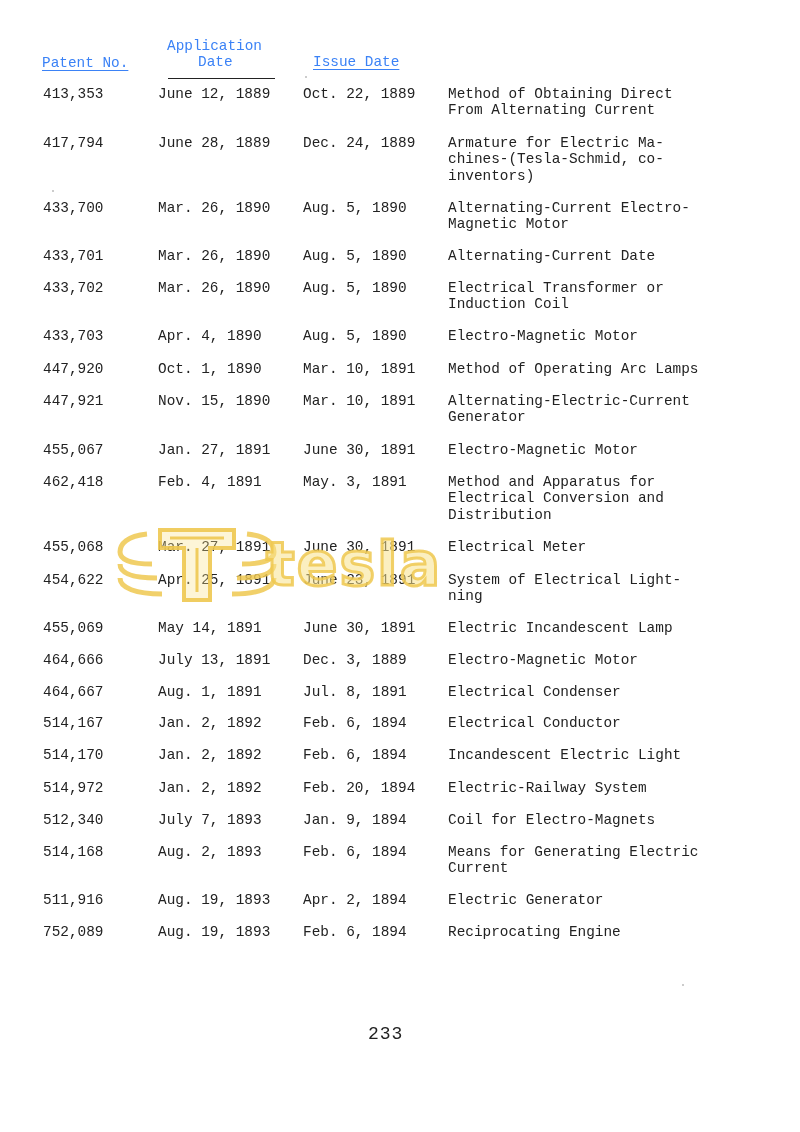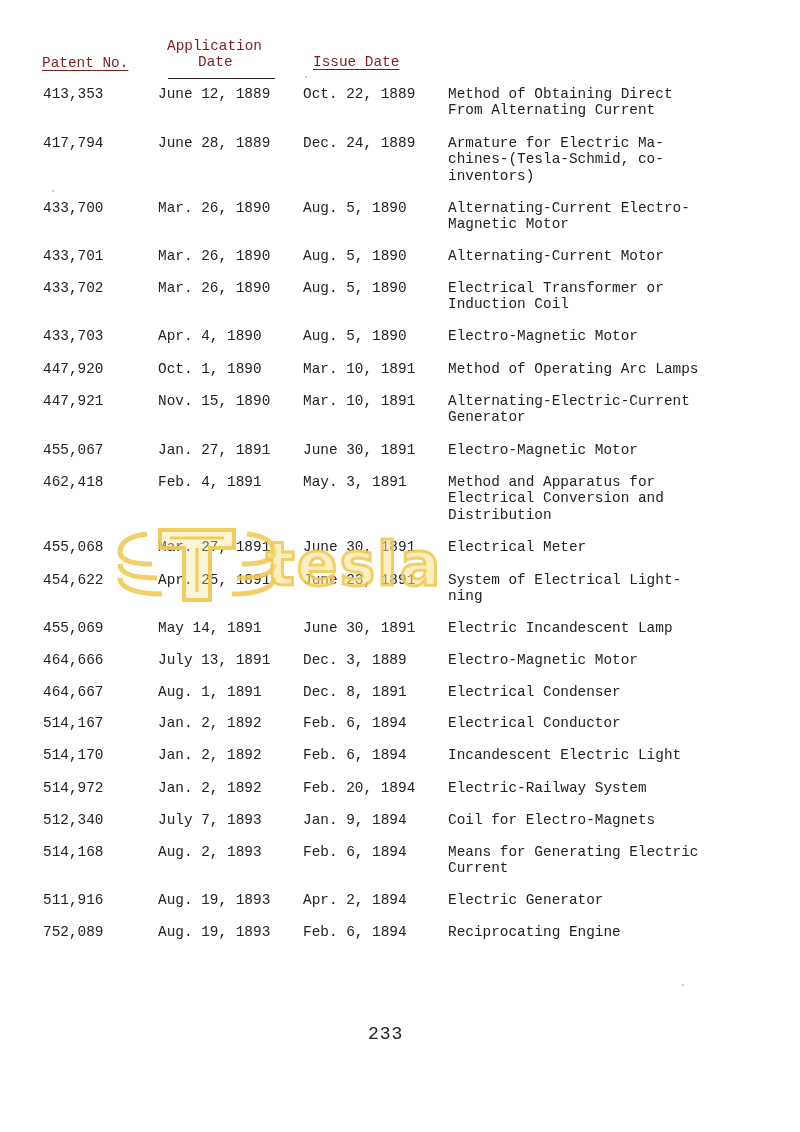--- a/index.html
+++ b/index.html
@@ -18,21 +18,21 @@
     }
     .page {
       position: absolute;
       left: 0; top: 0;
       width: 800px; height: 1132px;
     }
     .hdr {
       position: absolute;
       font-size: 14.4px;
       line-height: 16px;
-      color: #7f1d1d;
+      color: #3b82f6;
     }
     .hdr-under {
       text-decoration: underline;
       text-underline-offset: 3px;
     }
     .hdr-patent { left: 42px; top: 55px; }
     .hdr-app-top { left: 167px; top: 38px; }
     .hdr-app-bot { left: 168px; top: 54px; width: 107px; text-align: left; border-bottom: 1.5px solid #222; padding-left: 30px; box-sizing: border-box; padding-bottom: 8px; }
     .hdr-issue { left: 313px; top: 54px; }
 
@@ -132,21 +132,21 @@
         <div class="c-num">433,700</div>
         <div class="c-app">Mar. 26, 1890</div>
         <div class="c-iss">Aug. 5, 1890</div>
         <div class="c-title">Alternating-Current Electro-
 Magnetic Motor</div>
       </div>
       <div class="row" style="top: 248px;">
         <div class="c-num">433,701</div>
         <div class="c-app">Mar. 26, 1890</div>
         <div class="c-iss">Aug. 5, 1890</div>
-        <div class="c-title">Alternating-Current Motor</div>
+        <div class="c-title">Alternating-Current Date</div>
       </div>
       <div class="row" style="top: 280px;">
         <div class="c-num">433,702</div>
         <div class="c-app">Mar. 26, 1890</div>
         <div class="c-iss">Aug. 5, 1890</div>
         <div class="c-title">Electrical Transformer or
 Induction Coil</div>
       </div>
       <div class="row" style="top: 328px;">
         <div class="c-num">433,703</div>
@@ -202,21 +202,21 @@
       </div>
       <div class="row" style="top: 652px;">
         <div class="c-num">464,666</div>
         <div class="c-app">July 13, 1891</div>
         <div class="c-iss">Dec. 3, 1889</div>
         <div class="c-title">Electro-Magnetic Motor</div>
       </div>
       <div class="row" style="top: 684px;">
         <div class="c-num">464,667</div>
         <div class="c-app">Aug. 1, 1891</div>
-        <div class="c-iss">Dec. 8, 1891</div>
+        <div class="c-iss">Jul. 8, 1891</div>
         <div class="c-title">Electrical Condenser</div>
       </div>
       <div class="row" style="top: 715px;">
         <div class="c-num">514,167</div>
         <div class="c-app">Jan. 2, 1892</div>
         <div class="c-iss">Feb. 6, 1894</div>
         <div class="c-title">Electrical Conductor</div>
       </div>
       <div class="row" style="top: 747px;">
         <div class="c-num">514,170</div>

